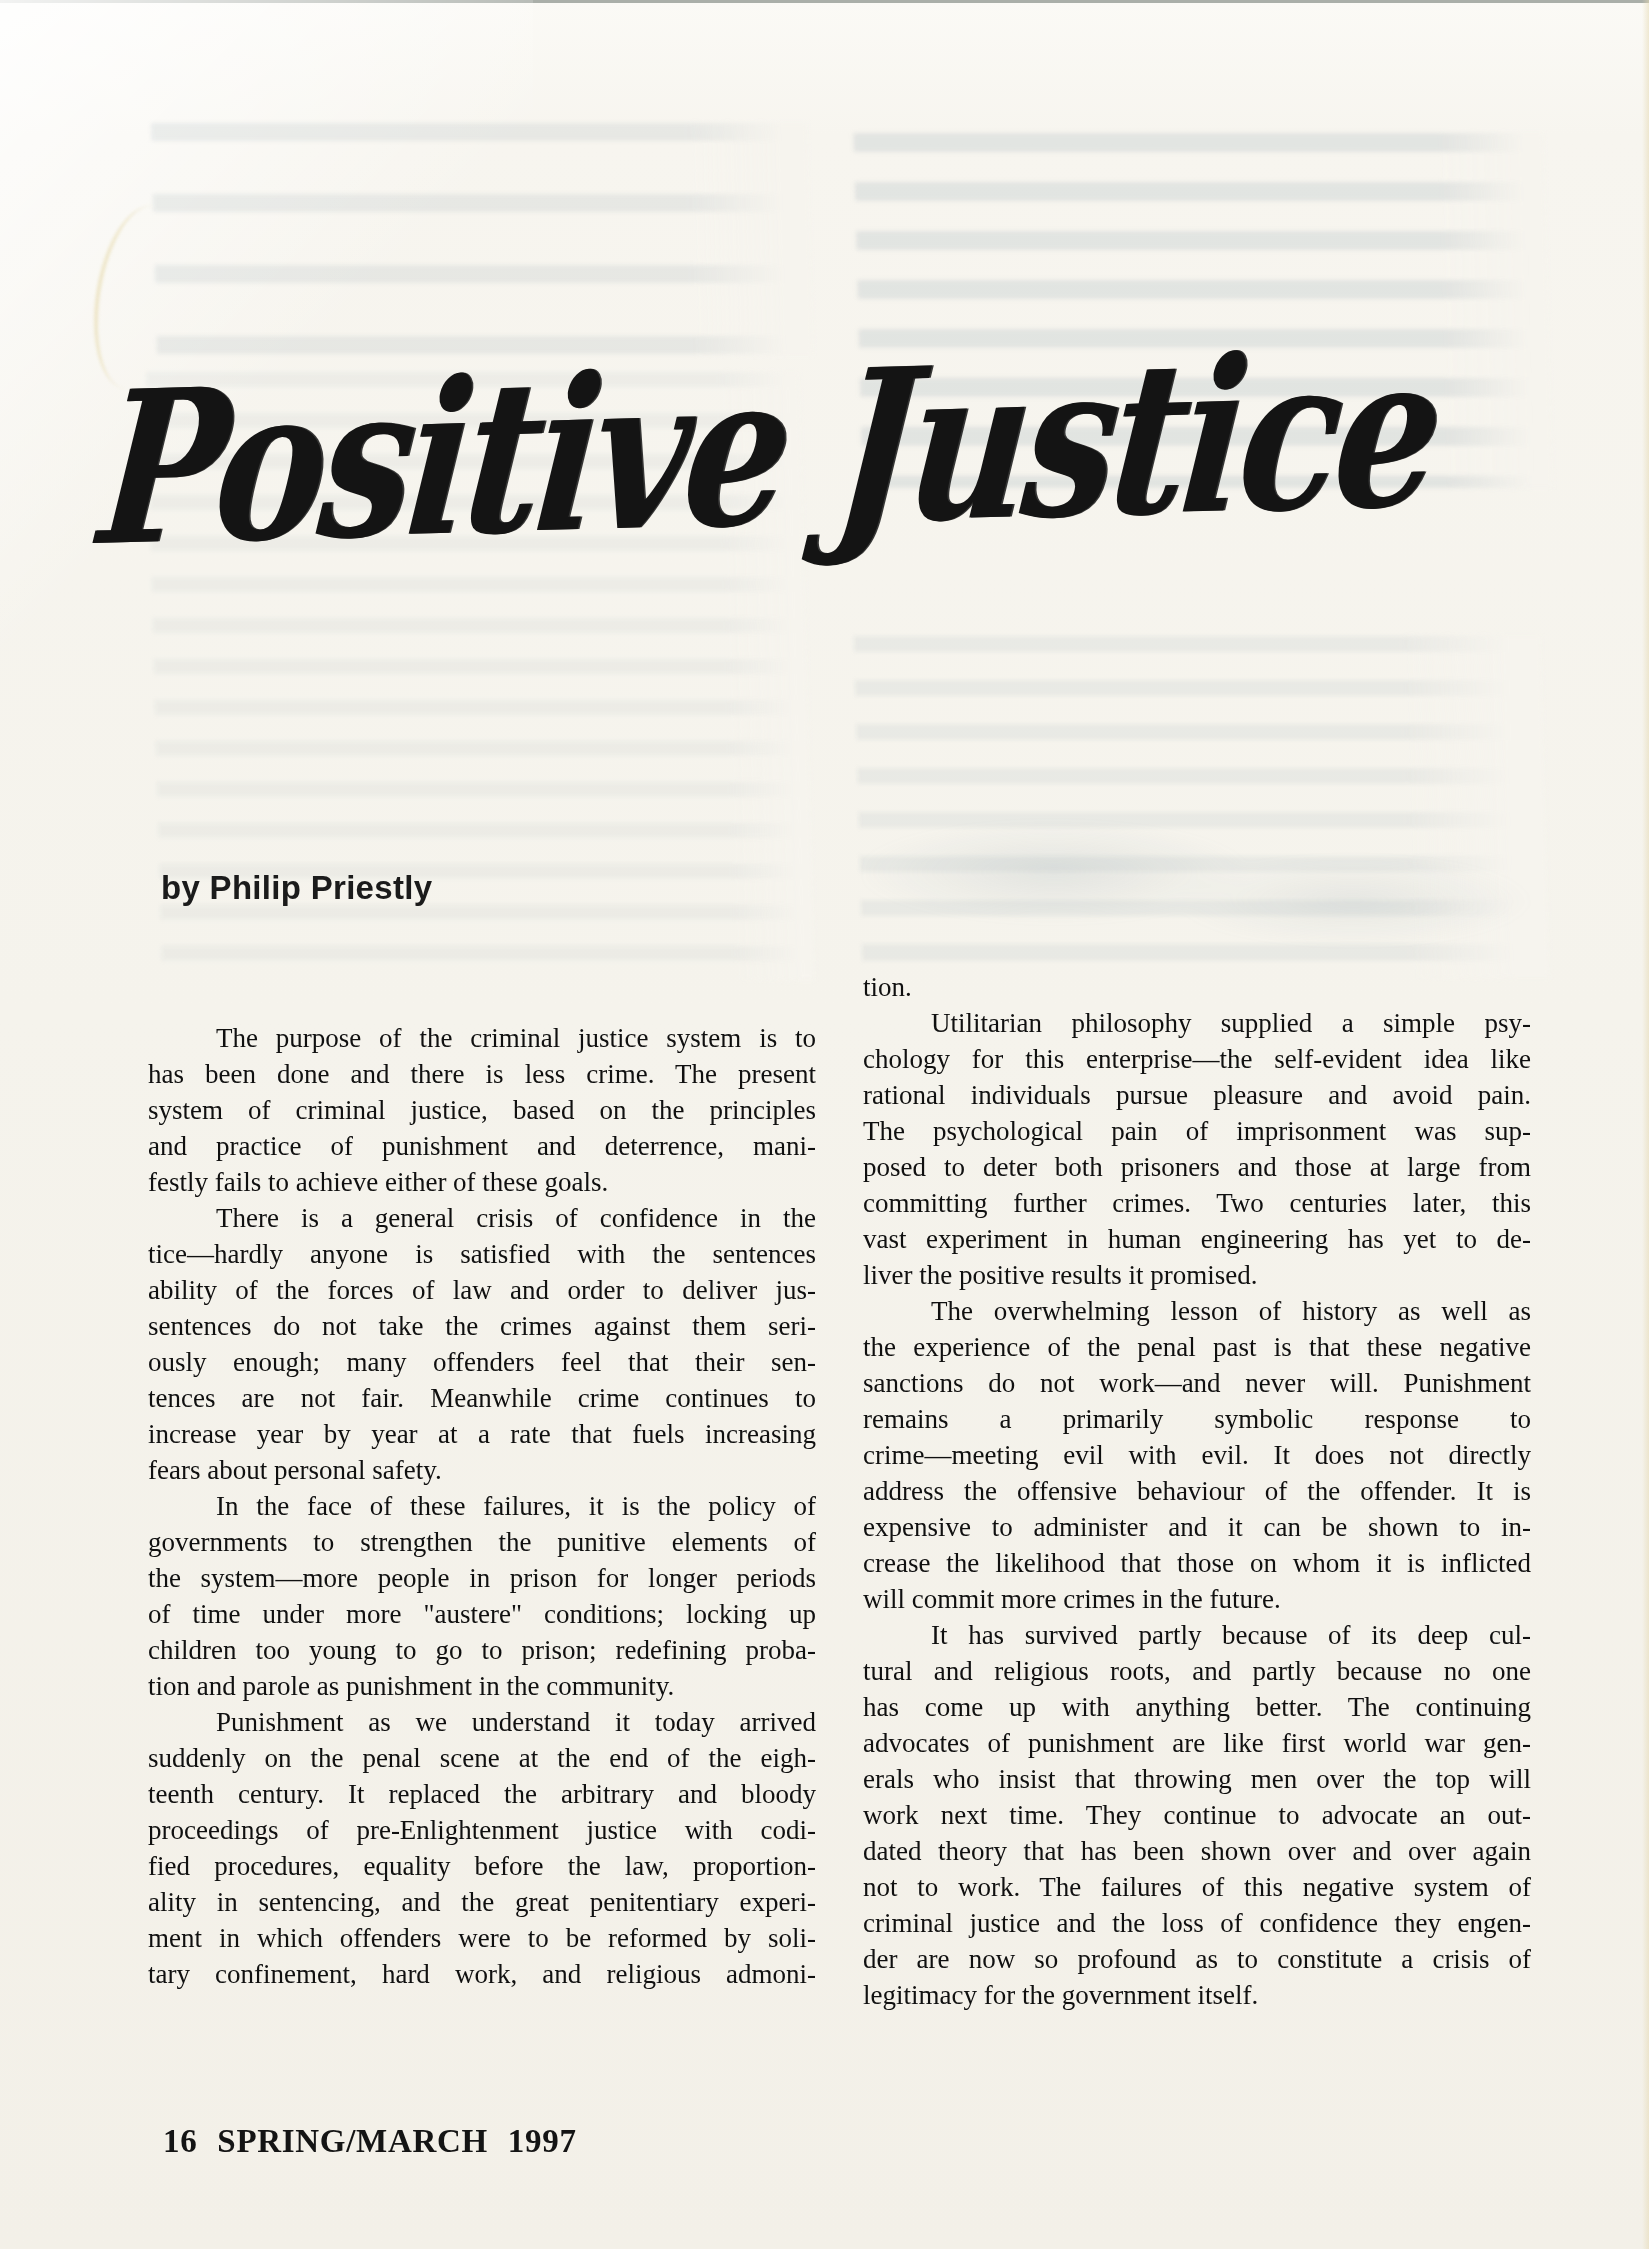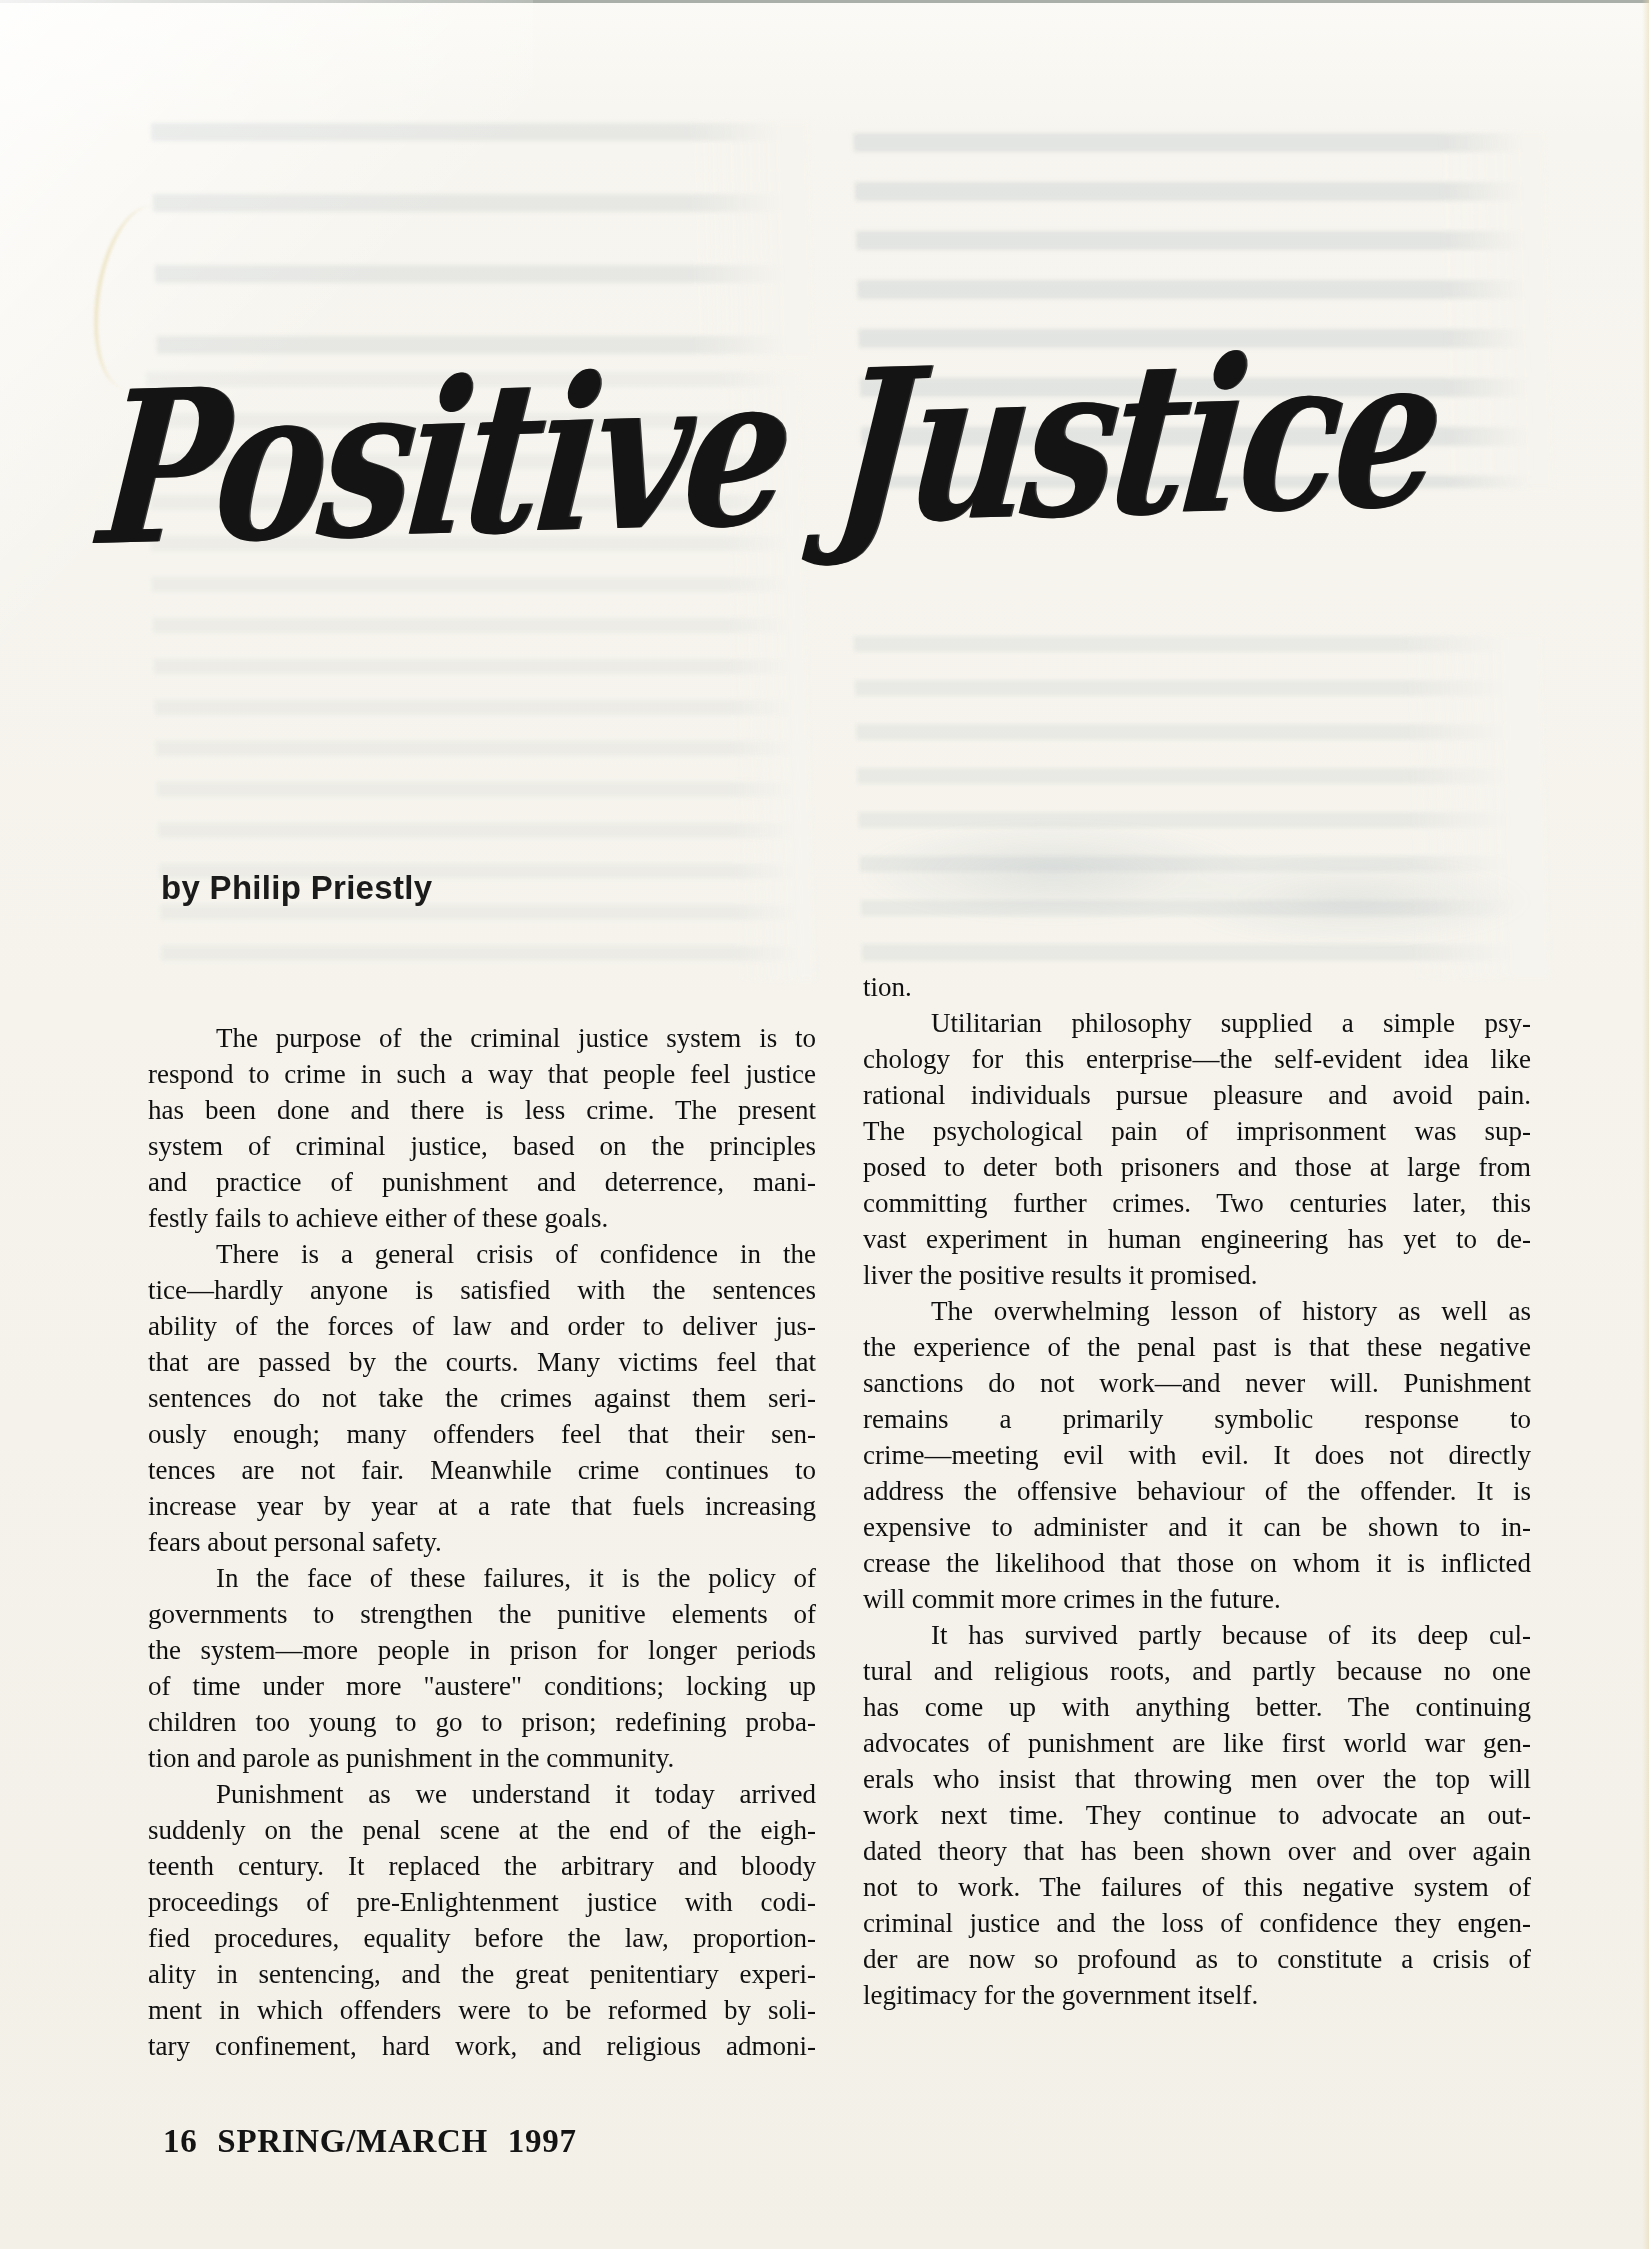--- a/index.html
+++ b/index.html
@@ -154,31 +154,29 @@
   <div class="ghost ghost-blob" style="left:865px; top:786px; width:677px; height:191px;"></div>
   <div class="ghost ghost-lines-d" style="left:154px; top:372px; width:653px; height:608px;"></div>
 
   <div class="title">Positive Justice</div>
 
   <div class="byline">by Philip Priestly</div>
 
   <div class="col col-left">
       <div class="para indent">
         <div class="line">The purpose of the criminal justice system is to</div>
-        <div class="line">respond to crime in such a way that people feel justice</div>
         <div class="line">has been done and there is less crime. The present</div>
         <div class="line">system of criminal justice, based on the principles</div>
         <div class="line">and practice of punishment and deterrence, mani-</div>
         <div class="line end">festly fails to achieve either of these goals.</div>
       </div>
       <div class="para indent">
         <div class="line">There is a general crisis of confidence in the</div>
         <div class="line">tice—hardly anyone is satisfied with the sentences</div>
         <div class="line">ability of the forces of law and order to deliver jus-</div>
-        <div class="line">that are passed by the courts. Many victims feel that</div>
         <div class="line">sentences do not take the crimes against them seri-</div>
         <div class="line">ously enough; many offenders feel that their sen-</div>
         <div class="line">tences are not fair. Meanwhile crime continues to</div>
         <div class="line">increase year by year at a rate that fuels increasing</div>
         <div class="line end">fears about personal safety.</div>
       </div>
       <div class="para indent">
         <div class="line">In the face of these failures, it is the policy of</div>
         <div class="line">governments to strengthen the punitive elements of</div>
         <div class="line">the system—more people in prison for longer periods</div>

